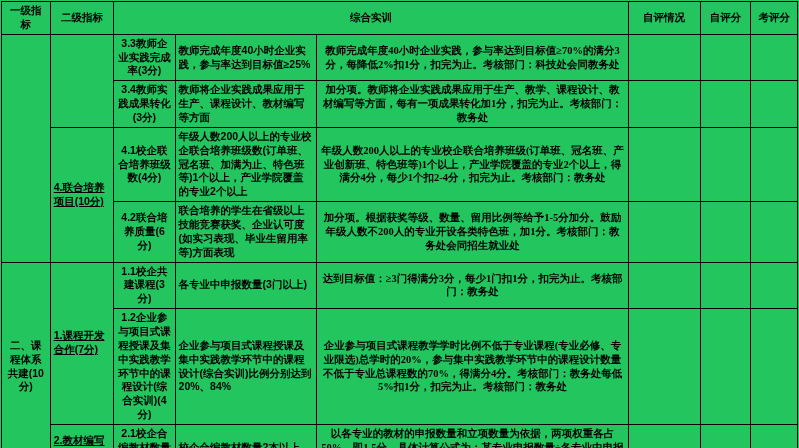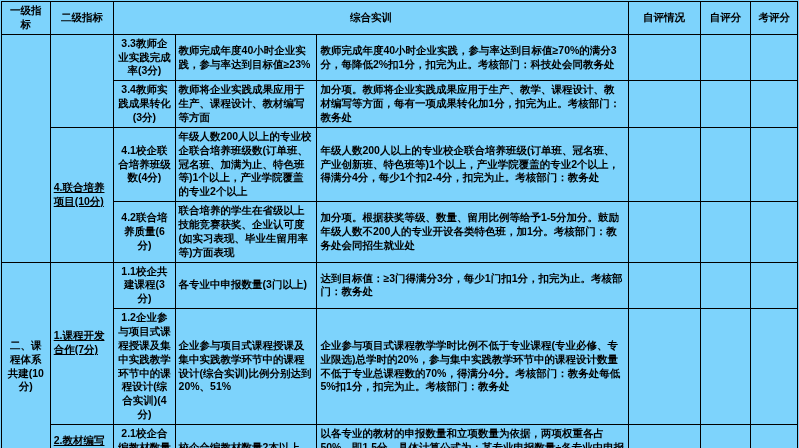--- a/index.html
+++ b/index.html
@@ -9,21 +9,21 @@
   }
   body {
     font-family: "Liberation Sans", sans-serif;
     color: #000000;
   }
   .page {
     width: 799px;
     height: 448px;
     position: relative;
     overflow: hidden;
-    background: #7dd3fc;
+    background: #22c55e;
   }
   table.grid {
     border-collapse: collapse;
     width: 797px;
     margin: 1px 0 0 1px;
     table-layout: fixed;
   }
   table.grid td, table.grid th {
     border: 1px solid #000000;
     vertical-align: middle;
@@ -46,22 +46,23 @@
   }
   td.c2 {
     text-align: center;
     font-weight: bold;
   }
   td.c3 {
     text-align: left;
     font-weight: bold;
   }
   td.c4 {
-    text-align: left;
+    text-align: center;
     font-weight: bold;
+    font-family: Liberation Serif, serif;
   }
   td.blank {
     text-align: center;
   }
   .cw1 { width: 46px; }
   .cw2 { width: 60px; }
   .cw3 { width: 58px; }
   .cw4 { width: 134px; }
   .cw5 { width: 294px; }
   .cw6 { width: 68px; }
@@ -100,21 +101,21 @@
         <th class="hdr">自评分</th>
         <th class="hdr">考评分</th>
       </tr>
     </thead>
     <tbody>
 
       <tr>
         <td class="vtext" rowspan="4"></td>
         <td class="c1" rowspan="2"></td>
         <td class="c2" colspan="1" style="width:58px">3.3教师企业实践完成率(3分)</td>
-        <td class="c3">教师完成年度40小时企业实践，参与率达到目标值≥23%</td>
+        <td class="c3">教师完成年度40小时企业实践，参与率达到目标值≥25%</td>
         <td class="c4 cell-just">教师完成年度40小时企业实践，参与率达到目标值≥70%的满分3分，每降低2%扣1分，扣完为止。考核部门：科技处会同教务处</td>
         <td class="blank"></td>
         <td class="blank"></td>
         <td class="blank"></td>
       </tr>
 
       <tr>
         <td class="c2">3.4教师实践成果转化(3分)</td>
         <td class="c3">教师将企业实践成果应用于生产、课程设计、教材编写等方面</td>
         <td class="c4 cell-just">加分项。教师将企业实践成果应用于生产、教学、课程设计、教材编写等方面，每有一项成果转化加1分，扣完为止。考核部门：教务处</td>
@@ -148,21 +149,21 @@
         <td class="c2">1.1校企共建课程(3分)</td>
         <td class="c3">各专业中申报数量(3门以上)</td>
         <td class="c4 cell-just">达到目标值：≥3门得满分3分，每少1门扣1分，扣完为止。考核部门：教务处</td>
         <td class="blank"></td>
         <td class="blank"></td>
         <td class="blank"></td>
       </tr>
 
       <tr>
         <td class="c2 cell-just">1.2企业参与项目式课程授课及集中实践教学环节中的课程设计(综合实训)(4分)</td>
-        <td class="c3 cell-just">企业参与项目式课程授课及集中实践教学环节中的课程设计(综合实训)比例分别达到20%、51%</td>
+        <td class="c3 cell-just">企业参与项目式课程授课及集中实践教学环节中的课程设计(综合实训)比例分别达到20%、84%</td>
         <td class="c4 cell-just">企业参与项目式课程教学学时比例不低于专业课程(专业必修、专业限选)总学时的20%，参与集中实践教学环节中的课程设计数量不低于专业总课程数的70%，得满分4分。考核部门：教务处每低5%扣1分，扣完为止。考核部门：教务处</td>
         <td class="blank"></td>
         <td class="blank"></td>
         <td class="blank"></td>
       </tr>
 
       <tr>
         <td class="c1">2.教材编写合作(3分)</td>
         <td class="c2">2.1校企合编教材数量(3分)</td>
         <td class="c3">校企合编教材数量2本以上</td>

